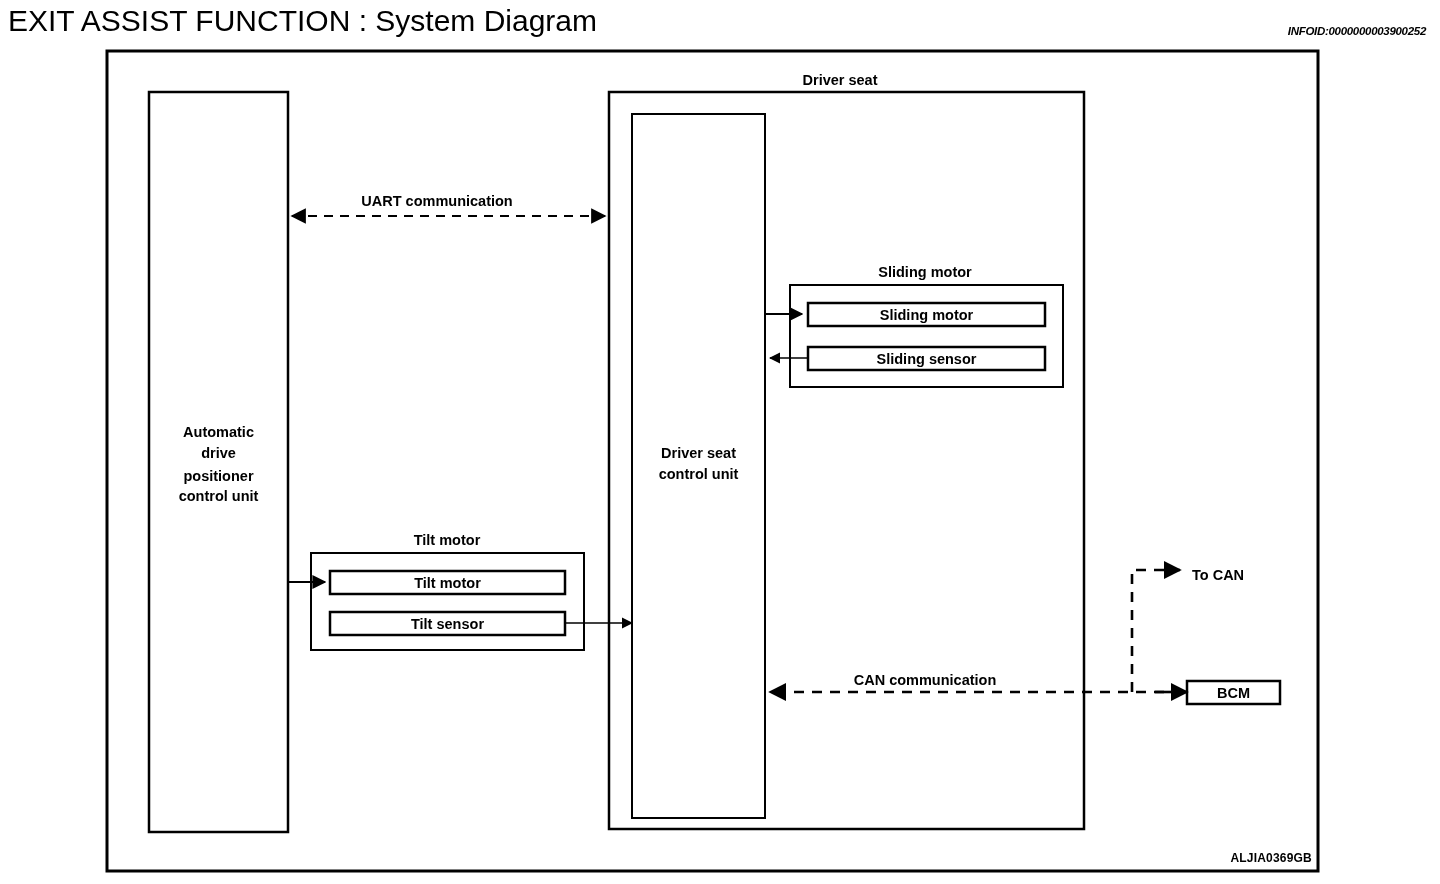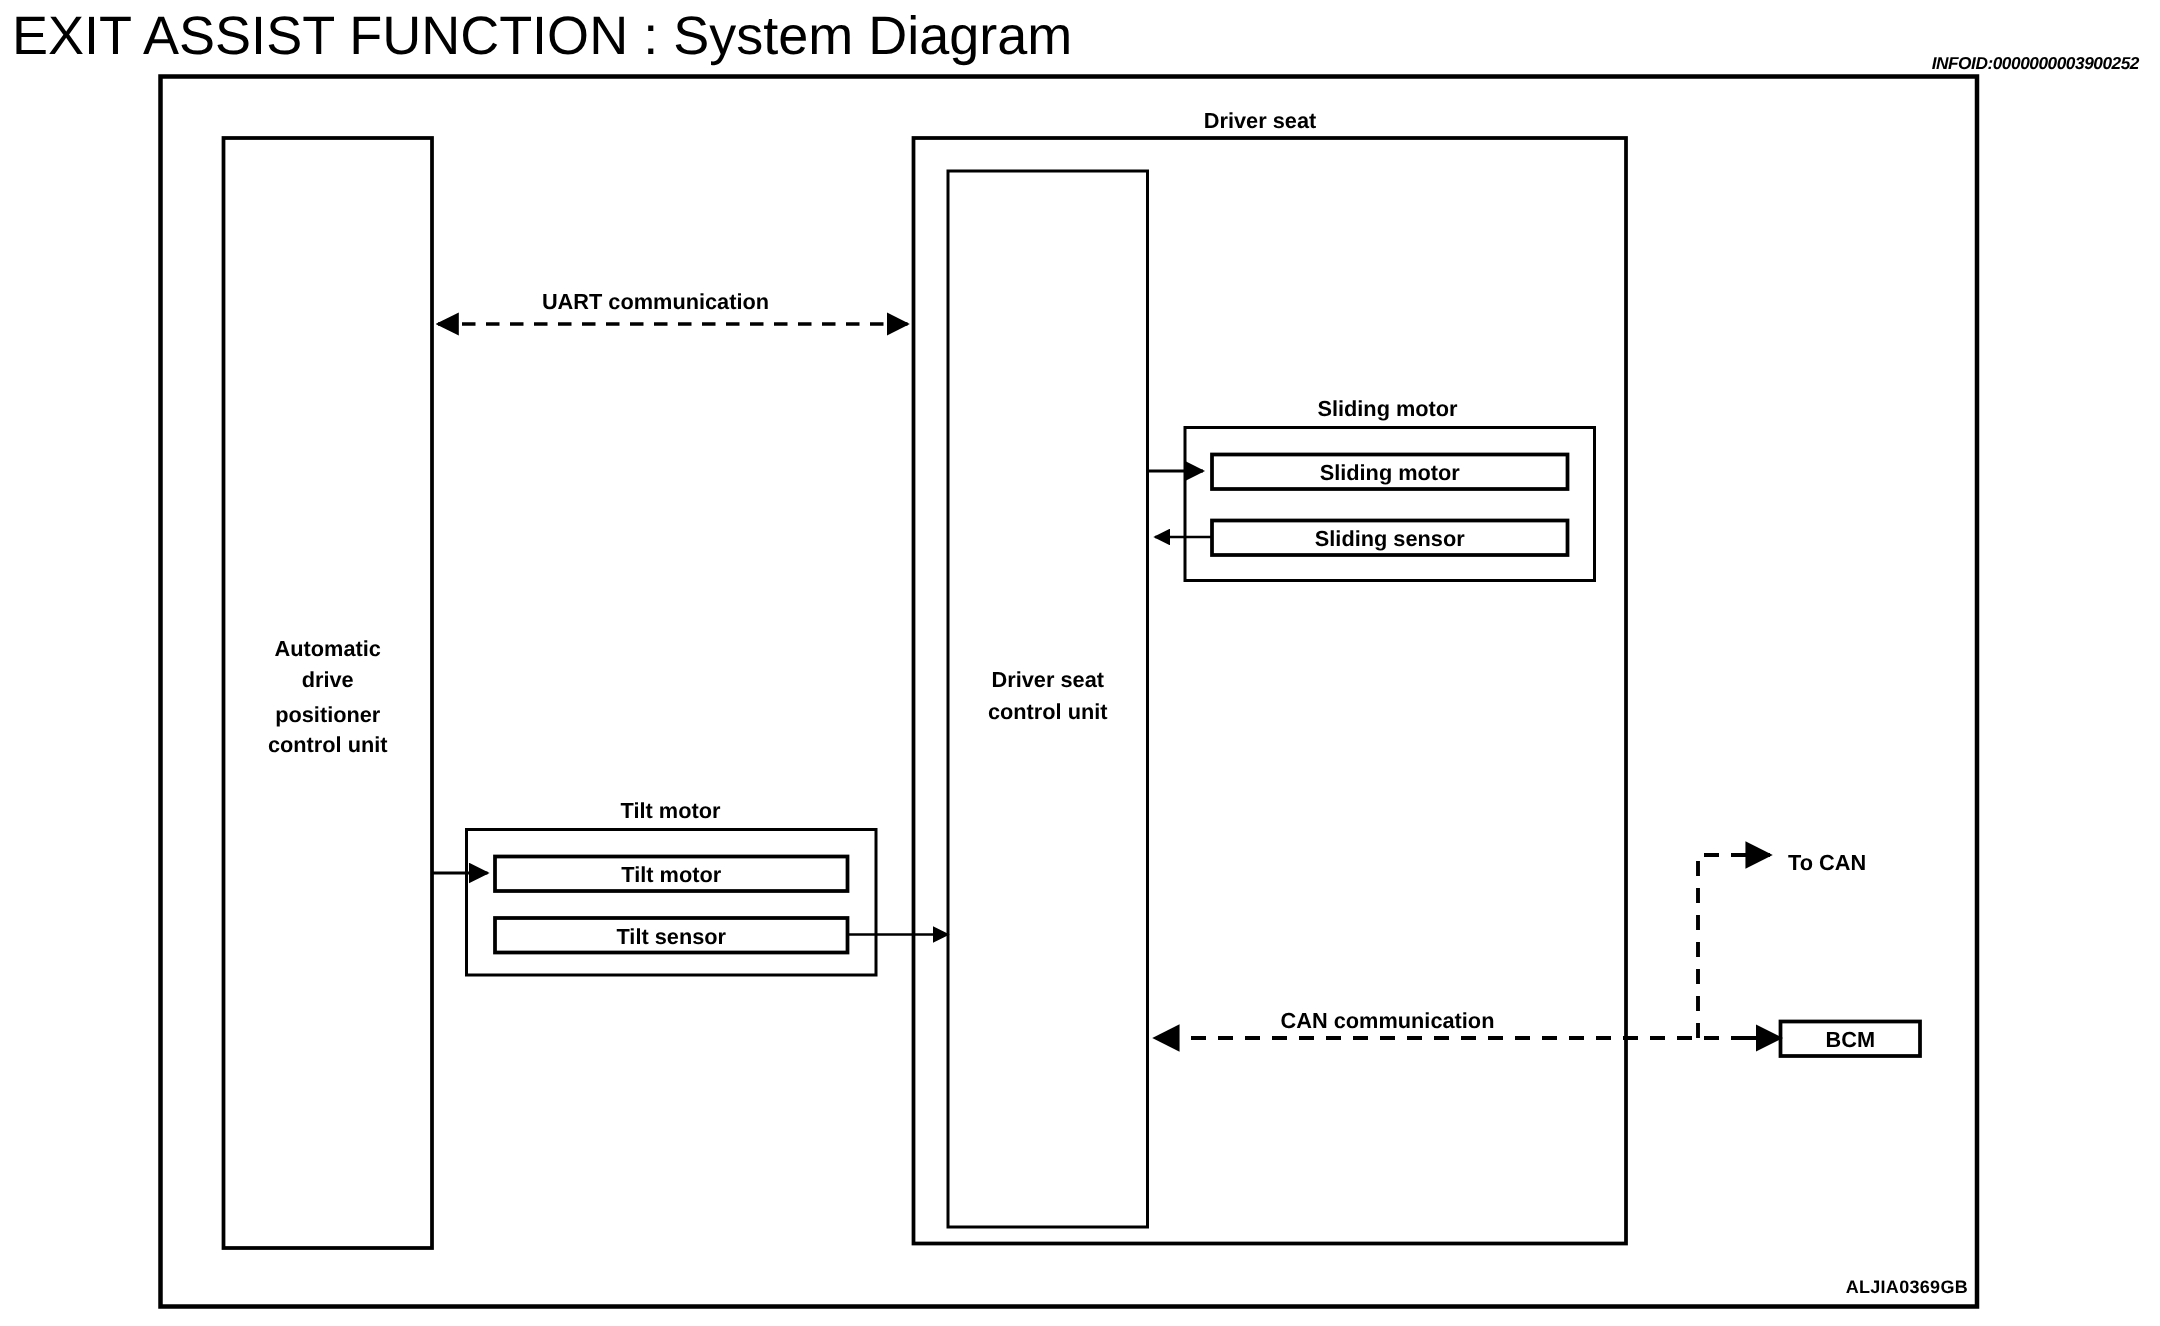--- a/index.html
+++ b/index.html
@@ -14,31 +14,31 @@
     position: relative;
     font-family: "Liberation Sans", sans-serif;
     color: #000000;
     overflow: hidden;
   }
 
   #page-title {
     position: absolute;
     left: 8px;
     top: 4px;
-    font-size: 36px;
+    font-size: 30px;
     font-weight: 400;
     letter-spacing: 0px;
     white-space: nowrap;
     line-height: 1.1;
   }
 
   #infoid {
     position: absolute;
     right: 14px;
-    top: 37px;
+    top: 25px;
     font-size: 11.5px;
     font-style: italic;
     font-weight: bold;
     letter-spacing: -0.3px;
     white-space: nowrap;
   }
 
   #diagram-canvas {
     position: absolute;
     left: 0;

